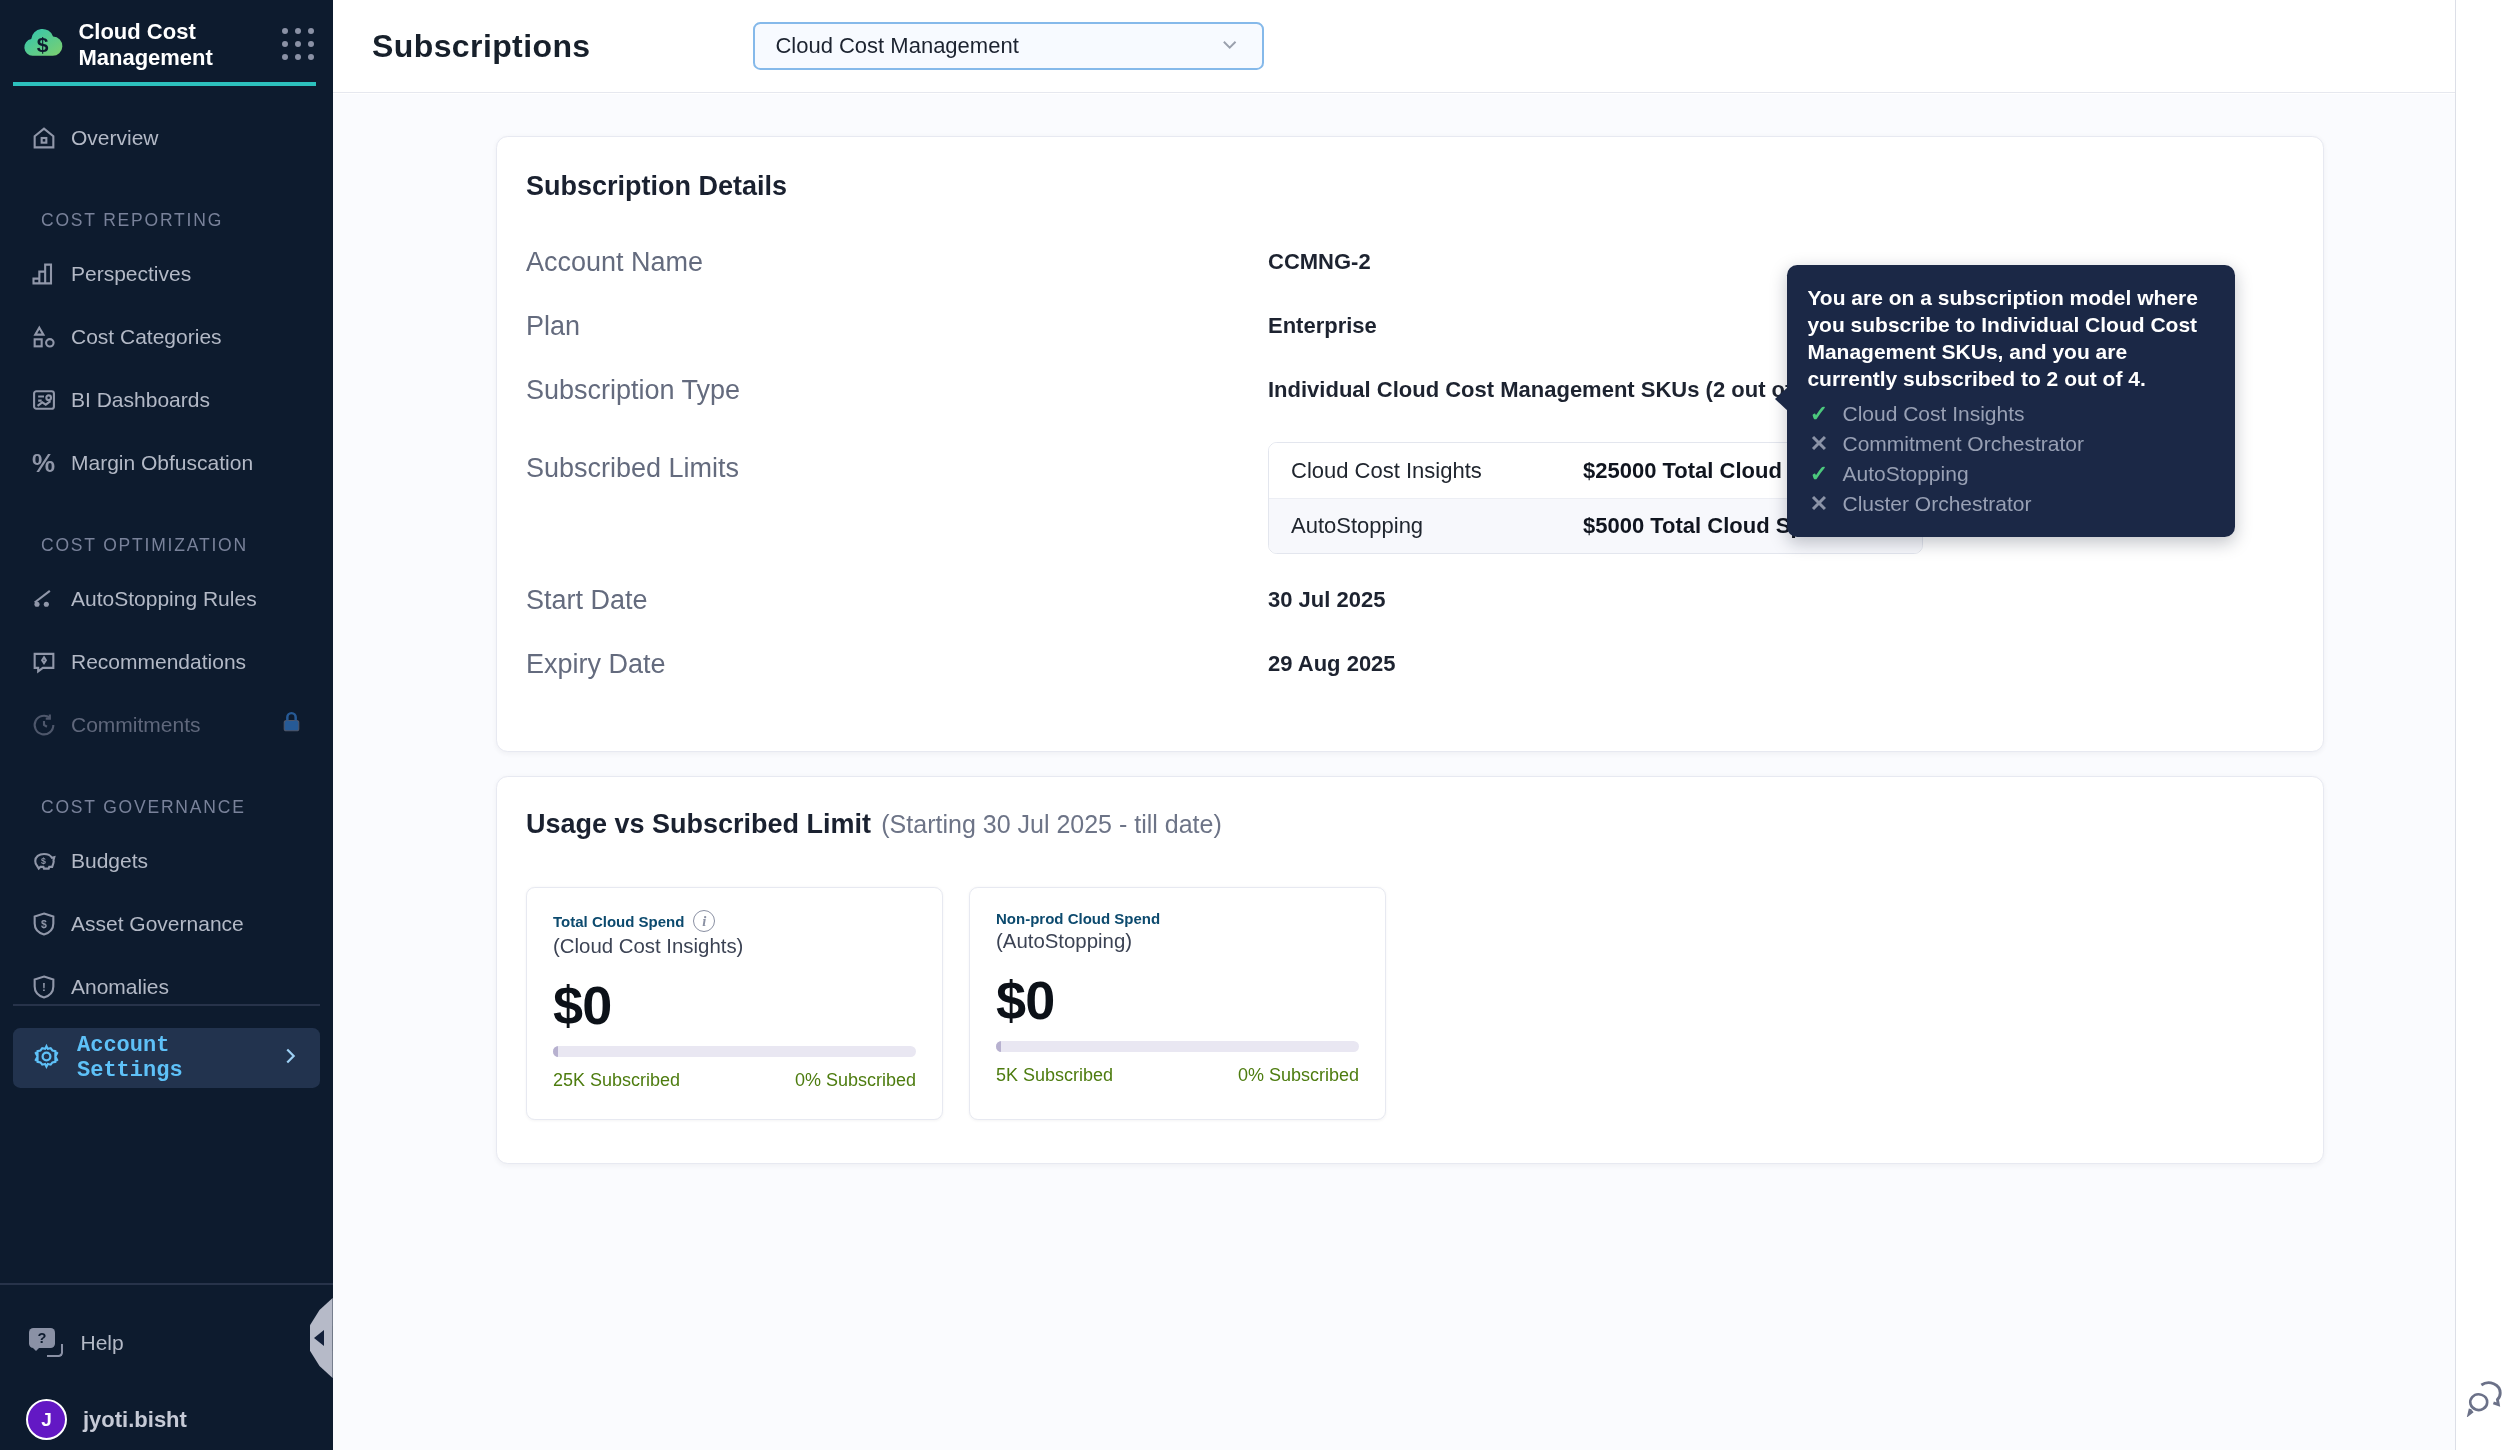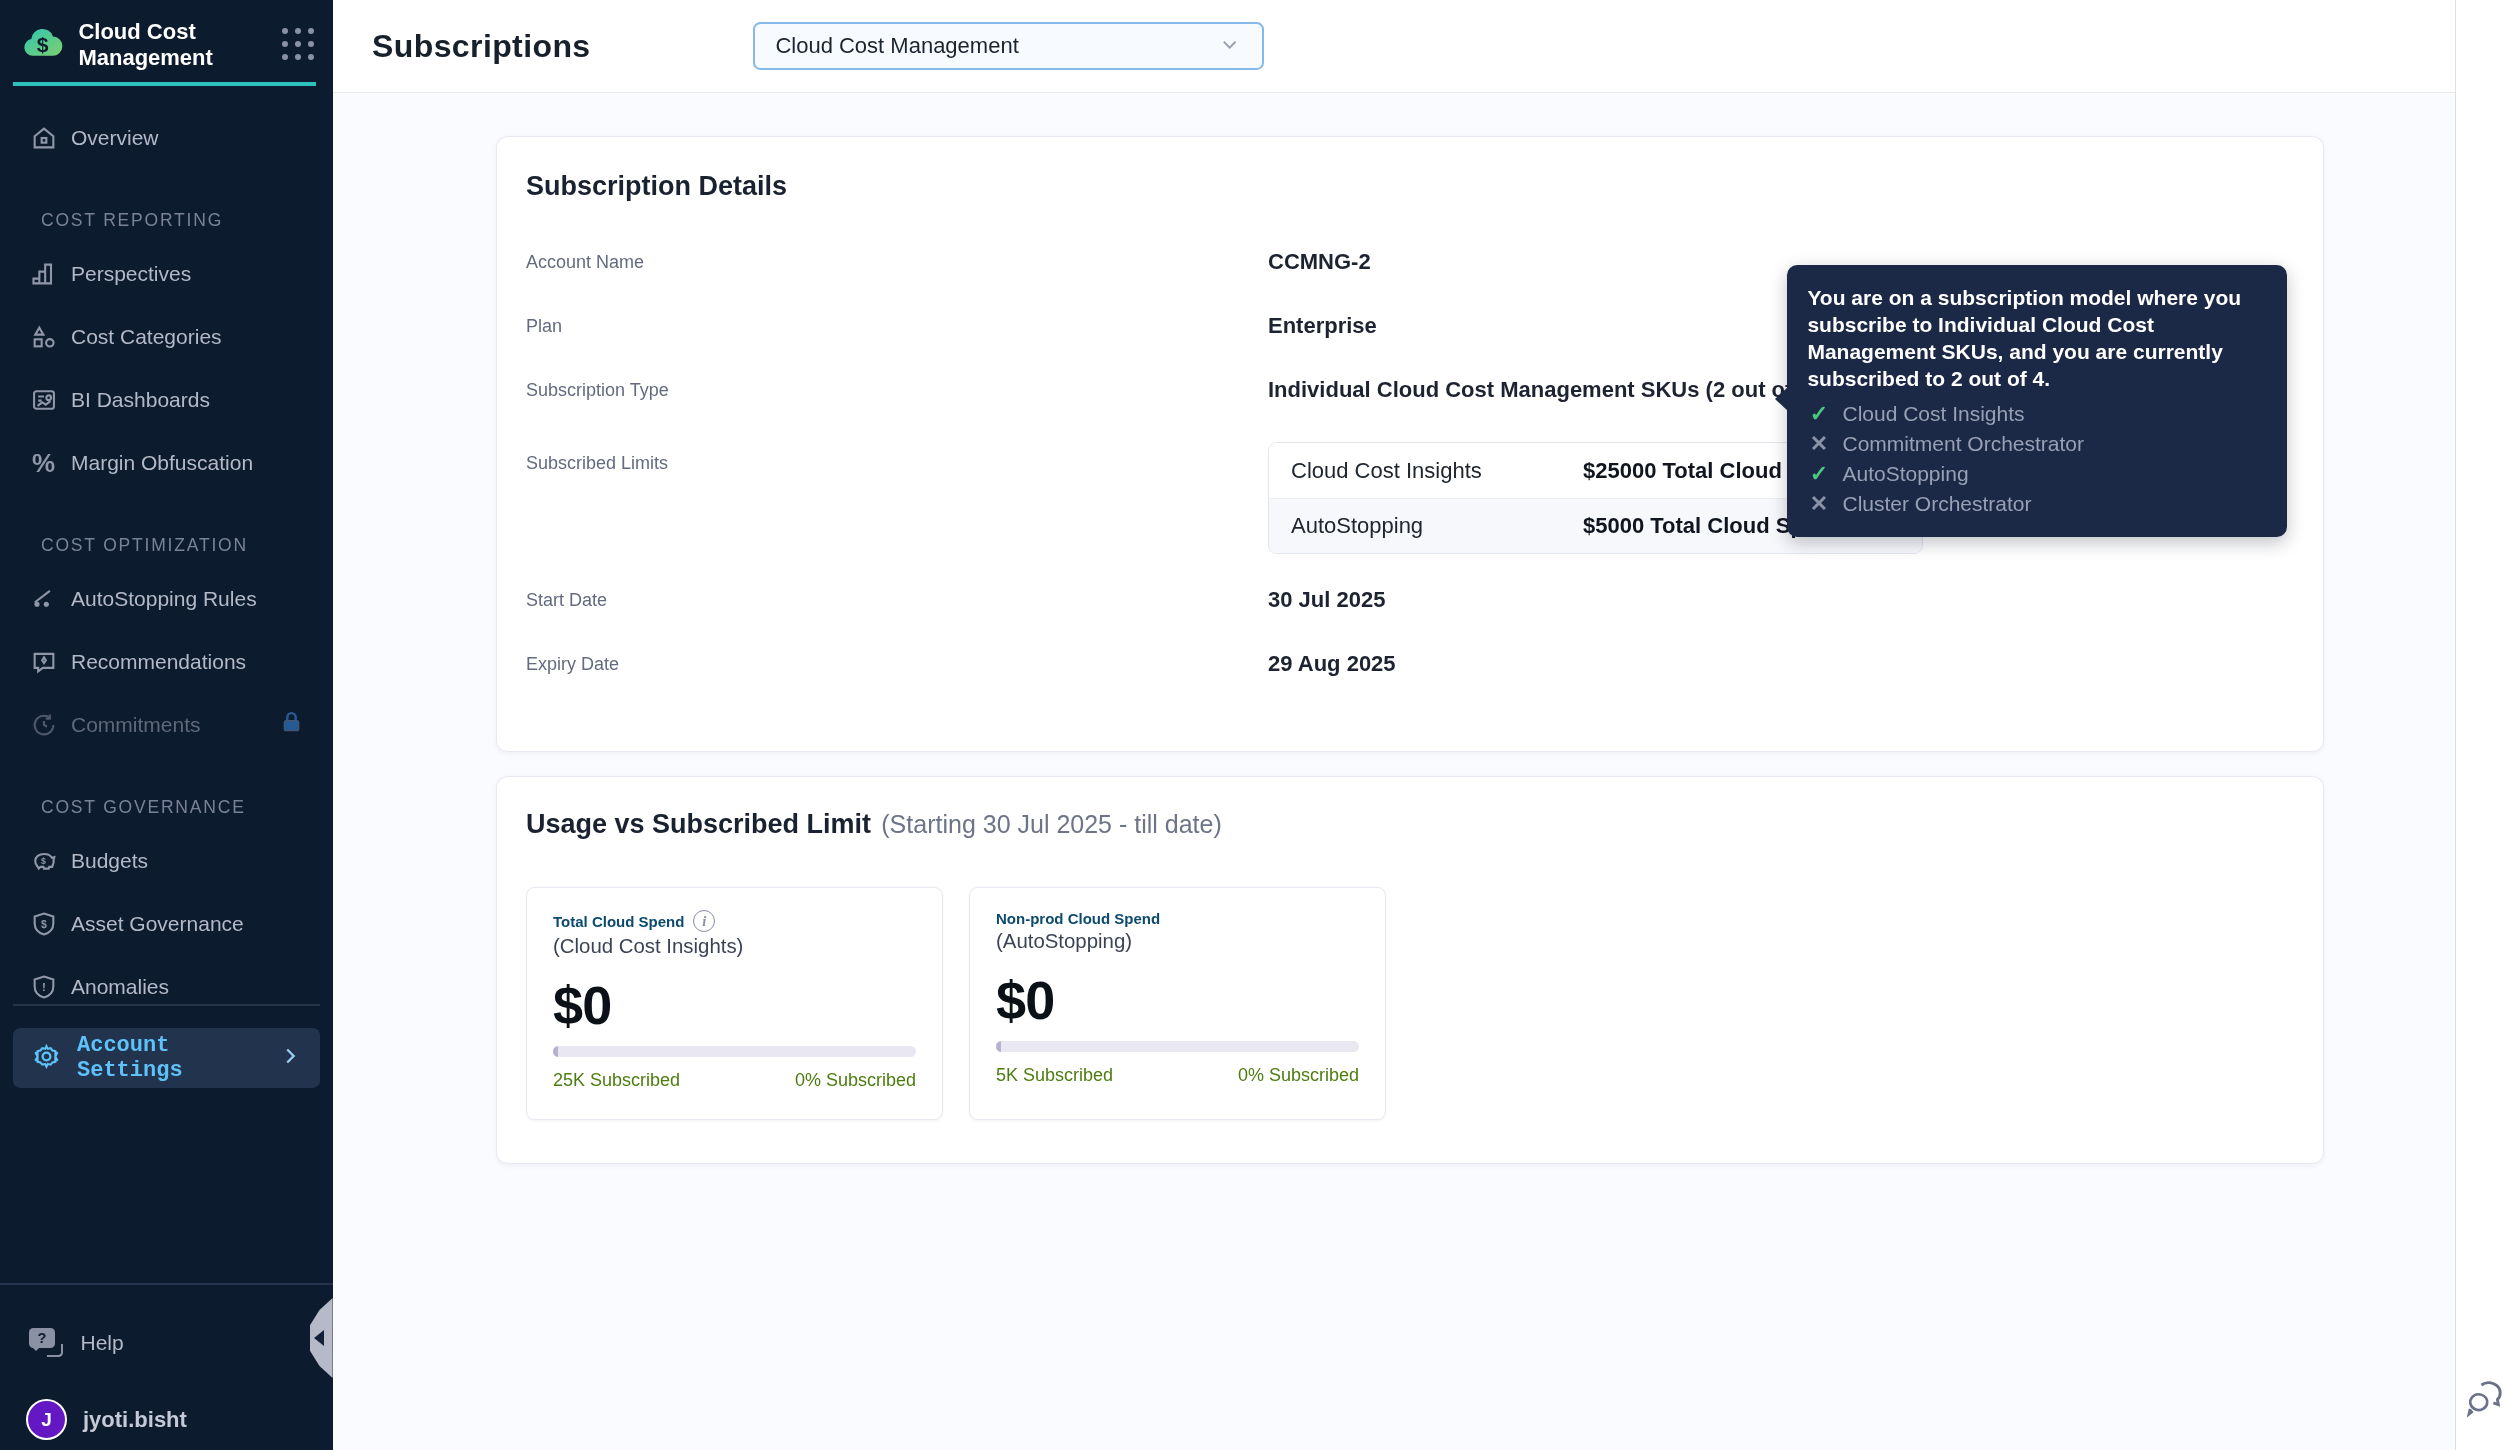--- a/index.html
+++ b/index.html
@@ -52,21 +52,21 @@
 
   
   .content { position:absolute; left:333px; top:94px; width:2122px; height:1357px; background:#fafbfe; }
   .card { background:#ffffff; border:1.5px solid #e7e9f1; border-radius:11.7px; box-shadow:0 1.5px 5.8px rgba(30,40,60,.05); width:1828px; margin-left:163px; }
   .card1 { margin-top:42px; height:616px; padding:34px 29px 29px 29px; }
   .card-title { font-size:27px; font-weight:bold; color:#1a2130; }
   .detail-rows { margin-top:28px; }
   .field-row { display:grid; grid-template-columns:742px 1fr; align-items:center; height:64px; }
   .field-row.limits { height:auto; align-items:start; margin:20.4px 0 14px 0; }
   .field-row.limits .flabel { padding-top:10.2px; }
-  .flabel { font-size:18px; color:#646b7e; }
+  .flabel { font-size:27px; color:#646b7e; }
   .fvalue { font-size:22px; font-weight:bold; color:#1d2330; display:flex; align-items:center; gap:10.2px; }
   .info-dot { width:22.6px; height:22.6px; border-radius:50%; border:1.8px solid #4285d6; color:#4285d6; font-size:15.3px; font-family:"Liberation Serif",serif; font-style:italic; font-weight:bold; display:inline-flex; align-items:center; justify-content:center; cursor:pointer; flex:0 0 auto; }
   .limits-table { width:655px; border:1.5px solid #e3e6ee; border-radius:8.8px; overflow:hidden; }
   .limits-row { display:grid; grid-template-columns:292px 1fr; align-items:center; height:55px; padding:0 22px; background:#ffffff; }
   .limits-row + .limits-row { background:#f7f8fc; border-top:1.5px solid #eceef4; }
   .limits-sku { font-size:22px; color:#20262f; }
   .limits-val { font-size:22px; font-weight:bold; color:#10151f; }
 
   .card2 { margin-top:24px; height:388px; padding:32px 29px 29px 29px; }
   .usage-head { display:flex; align-items:baseline; gap:10.2px; }
@@ -76,21 +76,21 @@
   .tile-title-row { display:flex; align-items:center; gap:8.8px; }
   .tile-title { font-size:15px; font-weight:bold; color:#0c4a6e; }
   .tile-info { width:22px; height:22px; border-radius:50%; border:1.8px solid #8a90a3; color:#8a90a3; font-size:14.6px; font-family:"Liberation Serif",serif; font-style:italic; font-weight:bold; display:inline-flex; align-items:center; justify-content:center; cursor:pointer; }
   .tile-sub { font-size:20.4px; color:#3c4354; margin-top:2.9px; }
   .tile-amount { font-size:54px; font-weight:bold; color:#0c1118; margin-top:16px; letter-spacing:-0.7px; }
   .tile-bar { margin-top:10.2px; height:11px; border-radius:5.8px; background:#e9e7f2; position:relative; overflow:hidden; }
   .tile-bar .fill { position:absolute; left:0; top:0; bottom:0; width:5.1px; background:#b7b1cf; }
   .tile-foot { margin-top:13px; display:flex; justify-content:space-between; font-size:18px; color:#4d7c0f; }
 
   
-  .tooltip { position:absolute; left:1787px; top:265px; width:500px; background:#1b2846; border-radius:10.2px; padding:19px 20.4px 17.5px 20.4px; box-shadow:0 5.8px 17.5px rgba(10,20,40,.25); z-index:50; }
+  .tooltip { position:absolute; left:1787px; top:265px; width:448px; background:#1b2846; border-radius:10.2px; padding:19px 20.4px 17.5px 20.4px; box-shadow:0 5.8px 17.5px rgba(10,20,40,.25); z-index:50; }
   .tooltip .arrow { position:absolute; left:-12.4px; top:121px; width:0; height:0; border:13px solid transparent; border-right:14.6px solid #1b2846; border-left:none; }
   .tip-text { color:#ffffff; font-size:21px; font-weight:bold; line-height:27px; }
   .tip-list { margin-top:7.3px; }
   .tip-item { display:flex; align-items:center; gap:11.7px; height:30px; font-size:21px; color:#98a0b4; }
   .tip-mark { width:23.4px; text-align:center; font-size:22px; font-weight:bold; }
   .tip-item[data-state="included"] .tip-mark { color:#4cc97d; }
   .tip-item[data-state="excluded"] .tip-mark { color:#8b93a7; }
 
   
   .right-rail { position:absolute; left:2455px; top:0; width:58px; height:1451px; background:#ffffff; border-left:1.5px solid #dcdfe7; }

